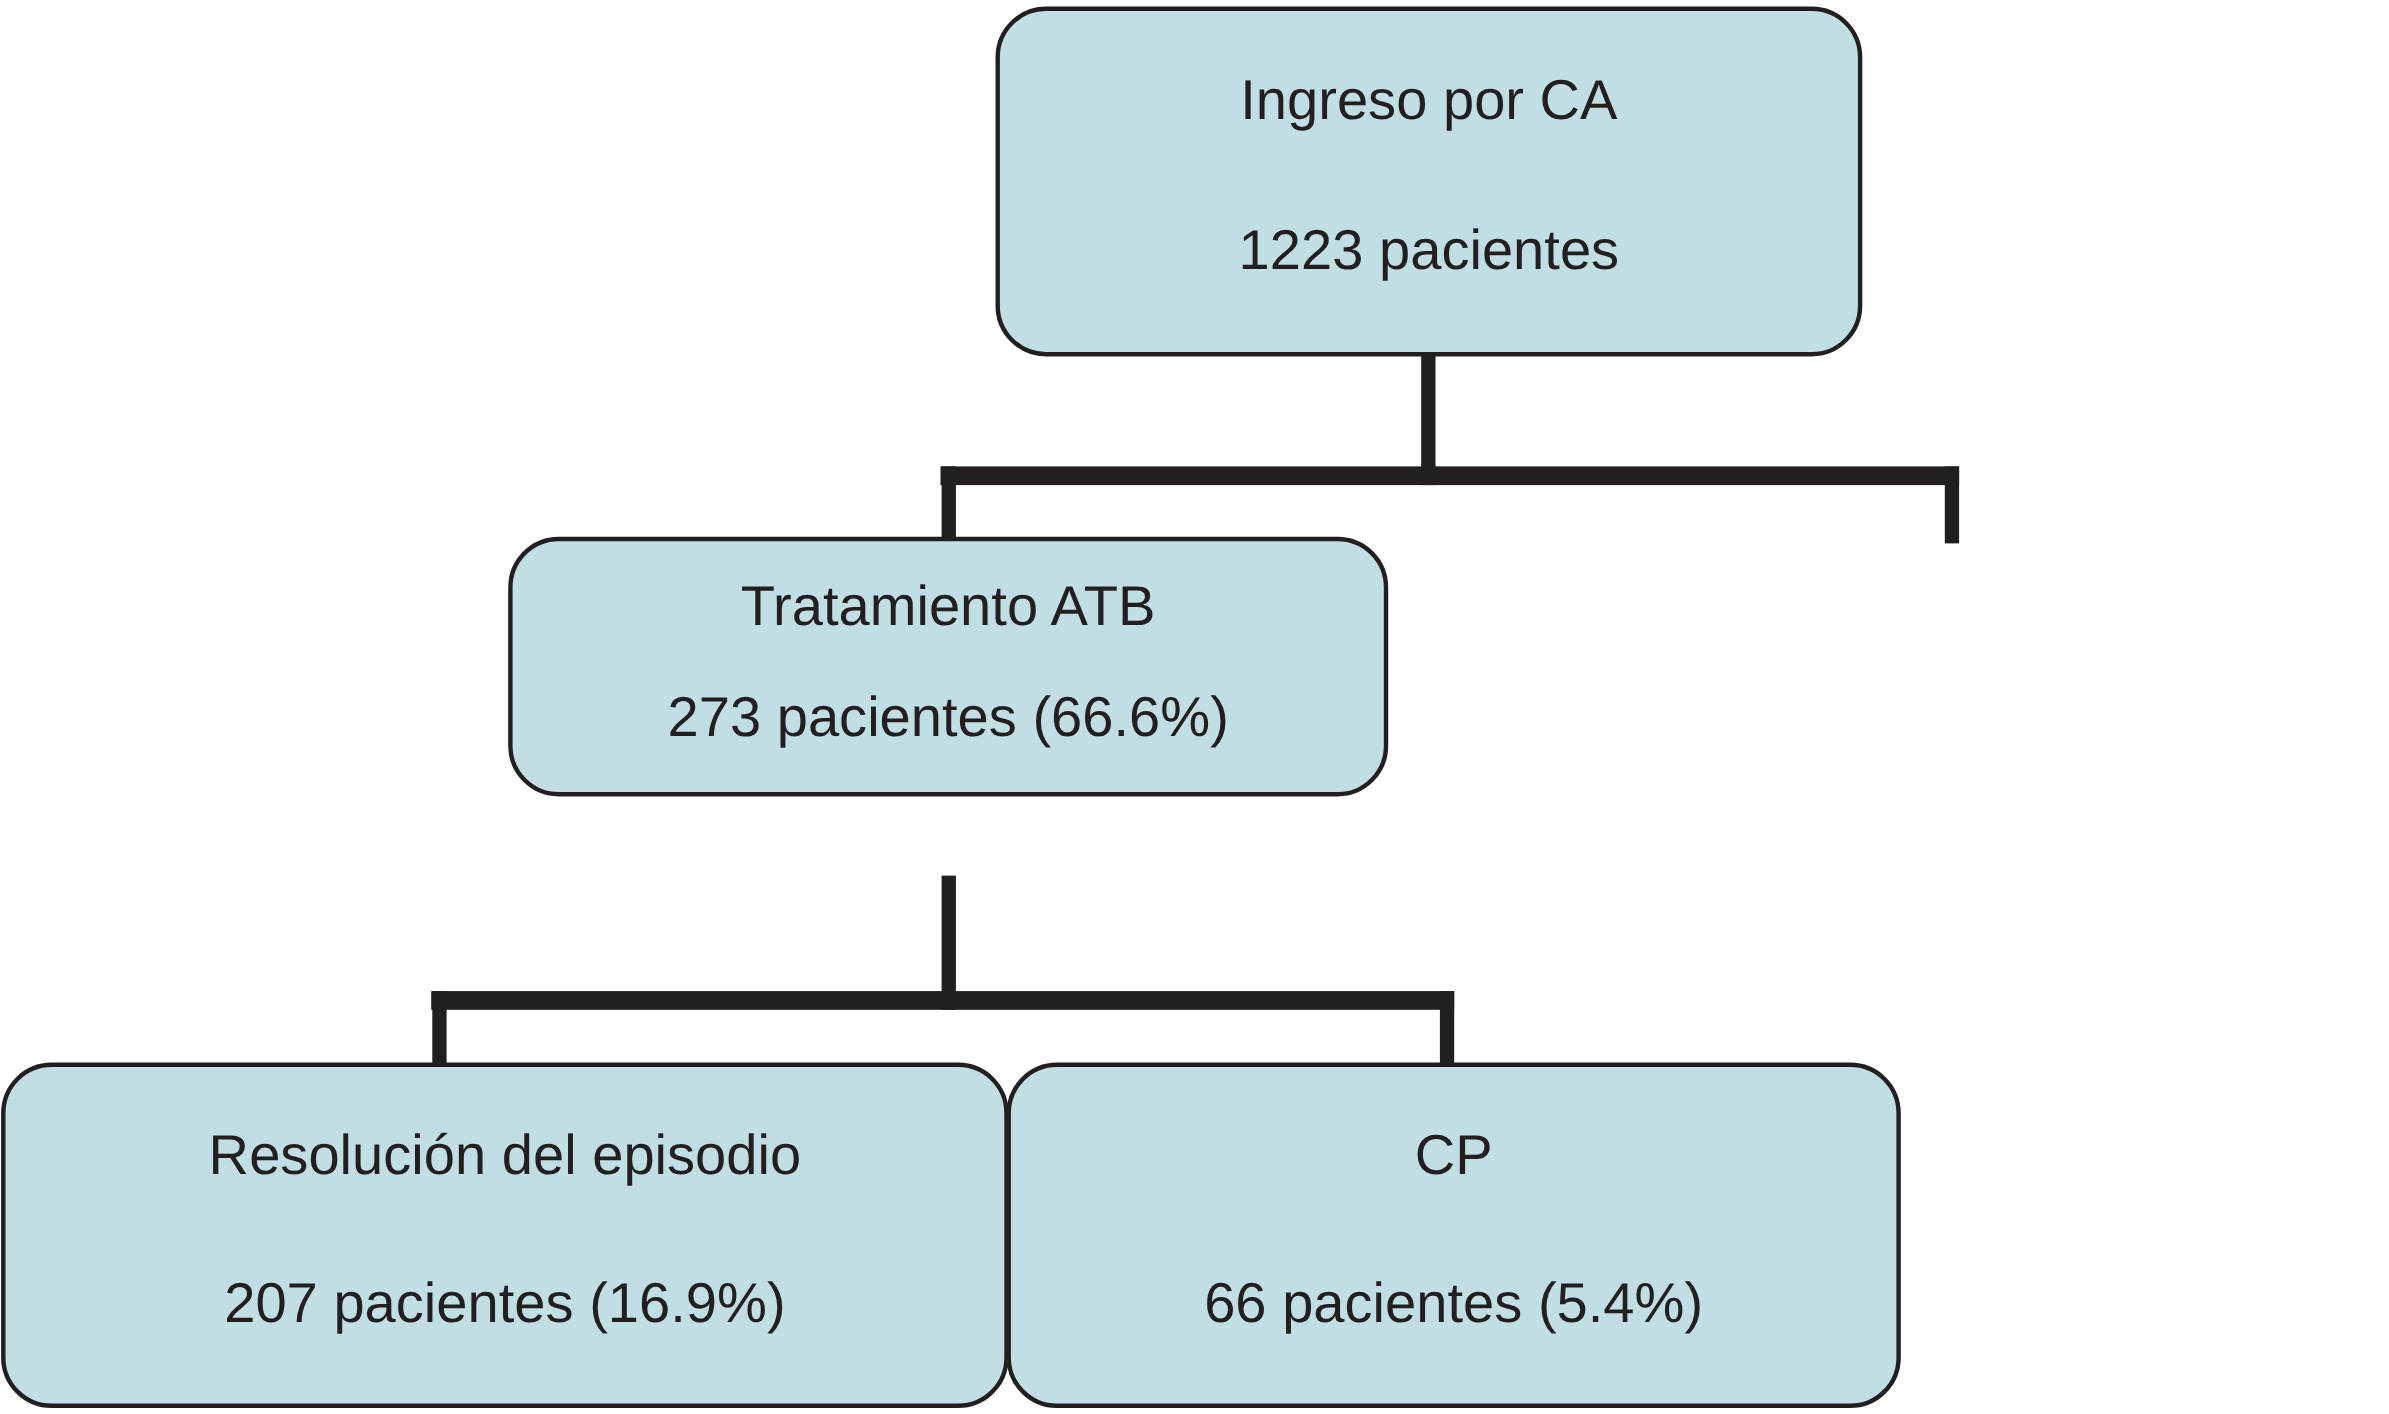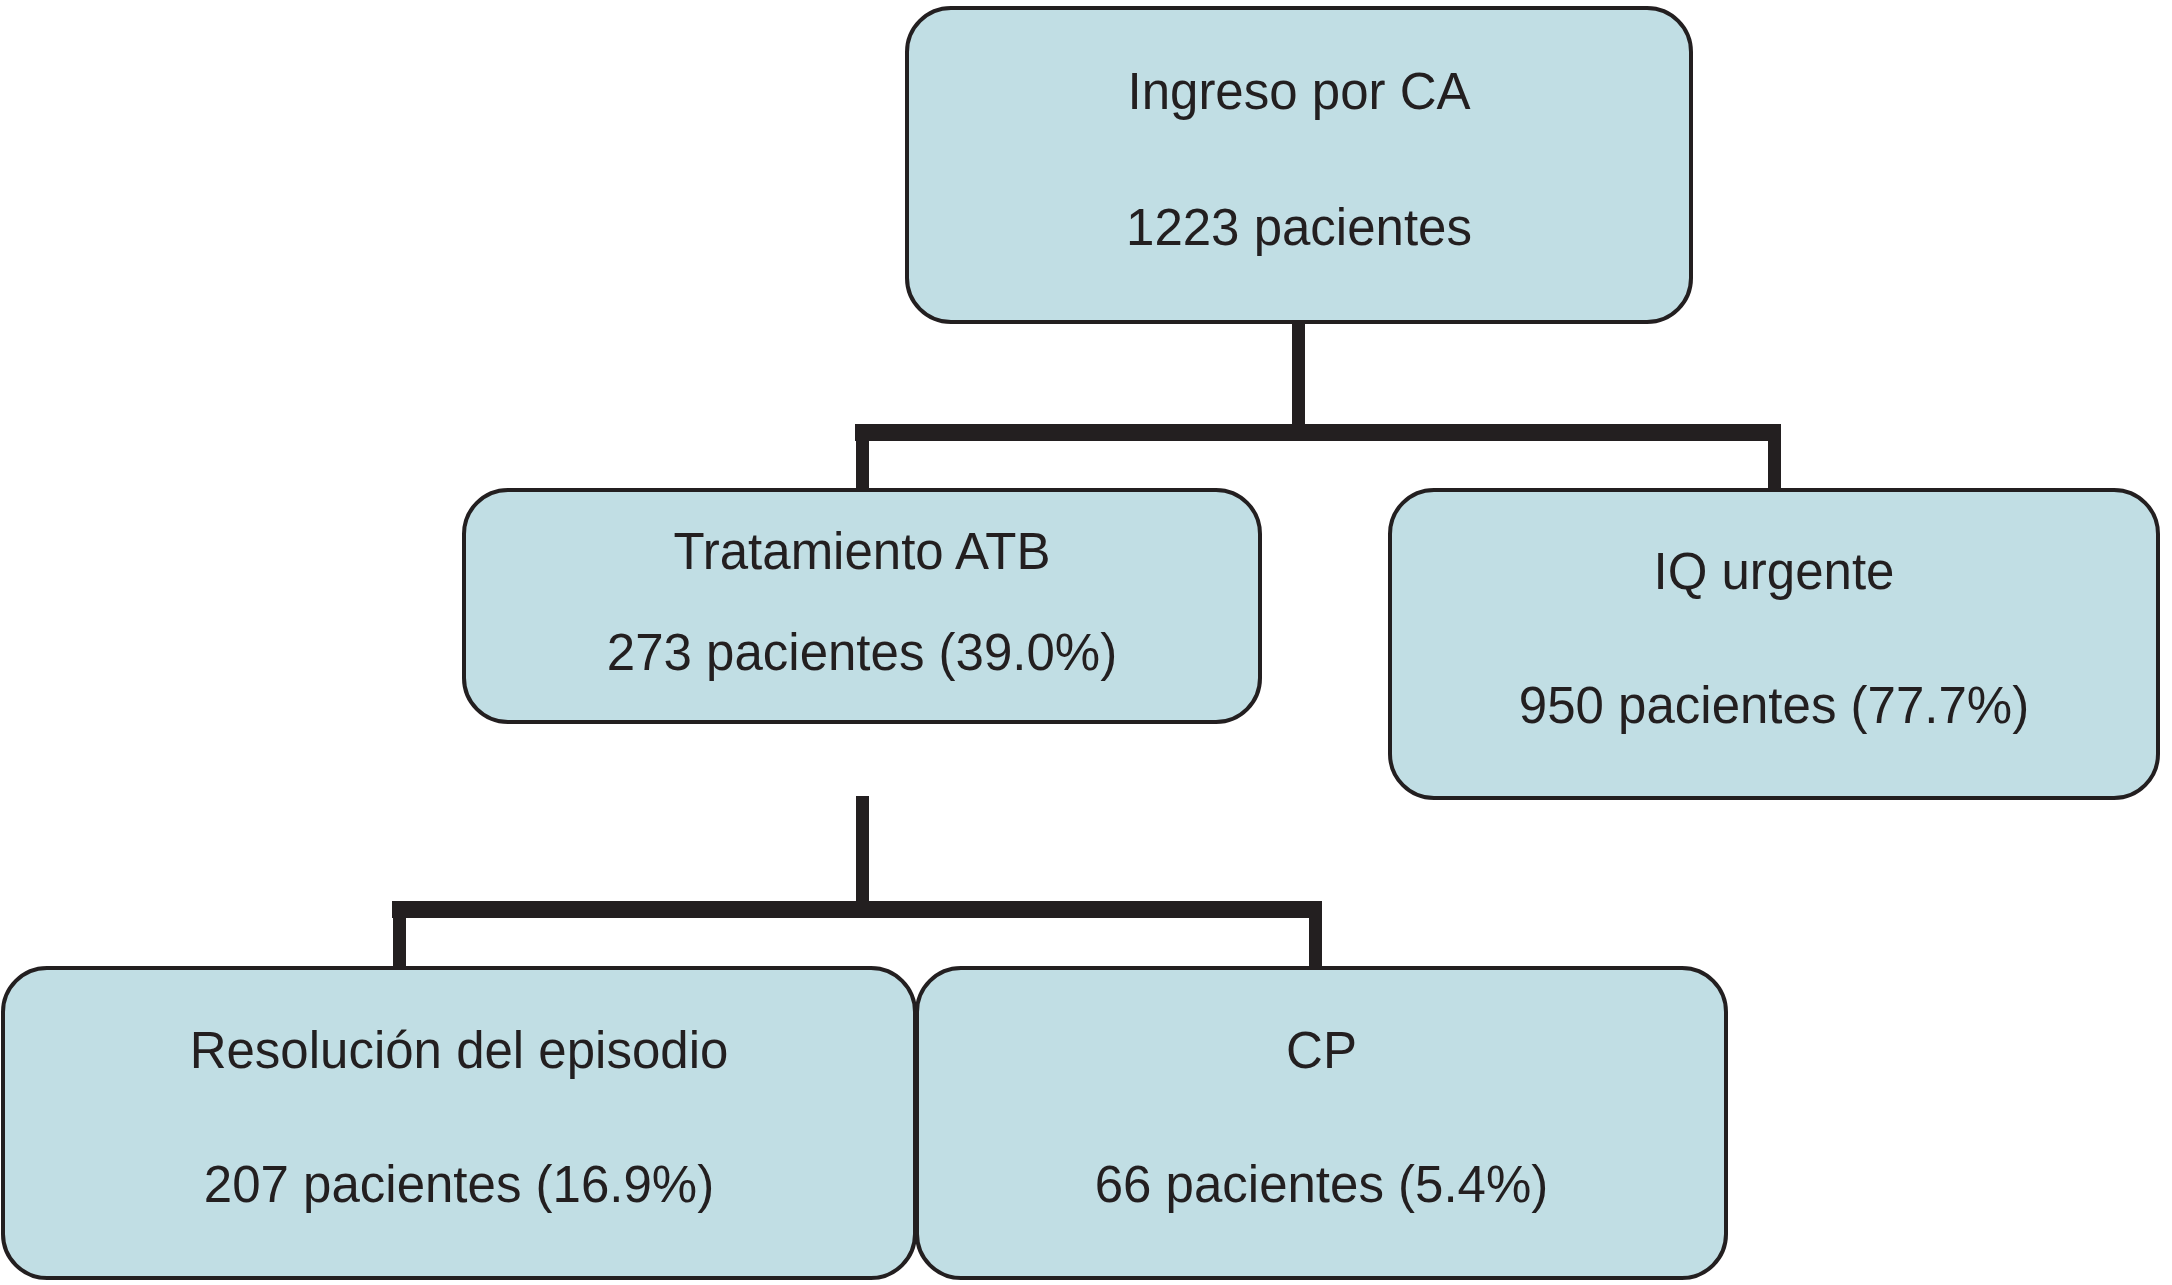--- a/index.html
+++ b/index.html
@@ -73,27 +73,23 @@
   <div class="conn" id="conn-v-drop-res"></div>
   <div class="conn" id="conn-v-drop-cp"></div>
 
   <div class="node" id="node-ingreso">
     <div class="line label">Ingreso por CA</div>
     <div class="line count">1223 pacientes</div>
   </div>
 
   <div class="node" id="node-tratamiento">
     <div class="line label">Tratamiento ATB</div>
-    <div class="line count">273 pacientes (39.0%)</div>
+    <div class="line count">273 pacientes (66.6%)</div>
   </div>
 
-  <div class="node" id="node-iq">
-    <div class="line label">IQ urgente</div>
-    <div class="line count">950 pacientes (77.7%)</div>
-  </div>
 
   <div class="node" id="node-resolucion">
     <div class="line label">Resolución del episodio</div>
     <div class="line count">207 pacientes (16.9%)</div>
   </div>
 
   <div class="node" id="node-cp">
     <div class="line label">CP</div>
     <div class="line count">66 pacientes (5.4%)</div>
   </div>

